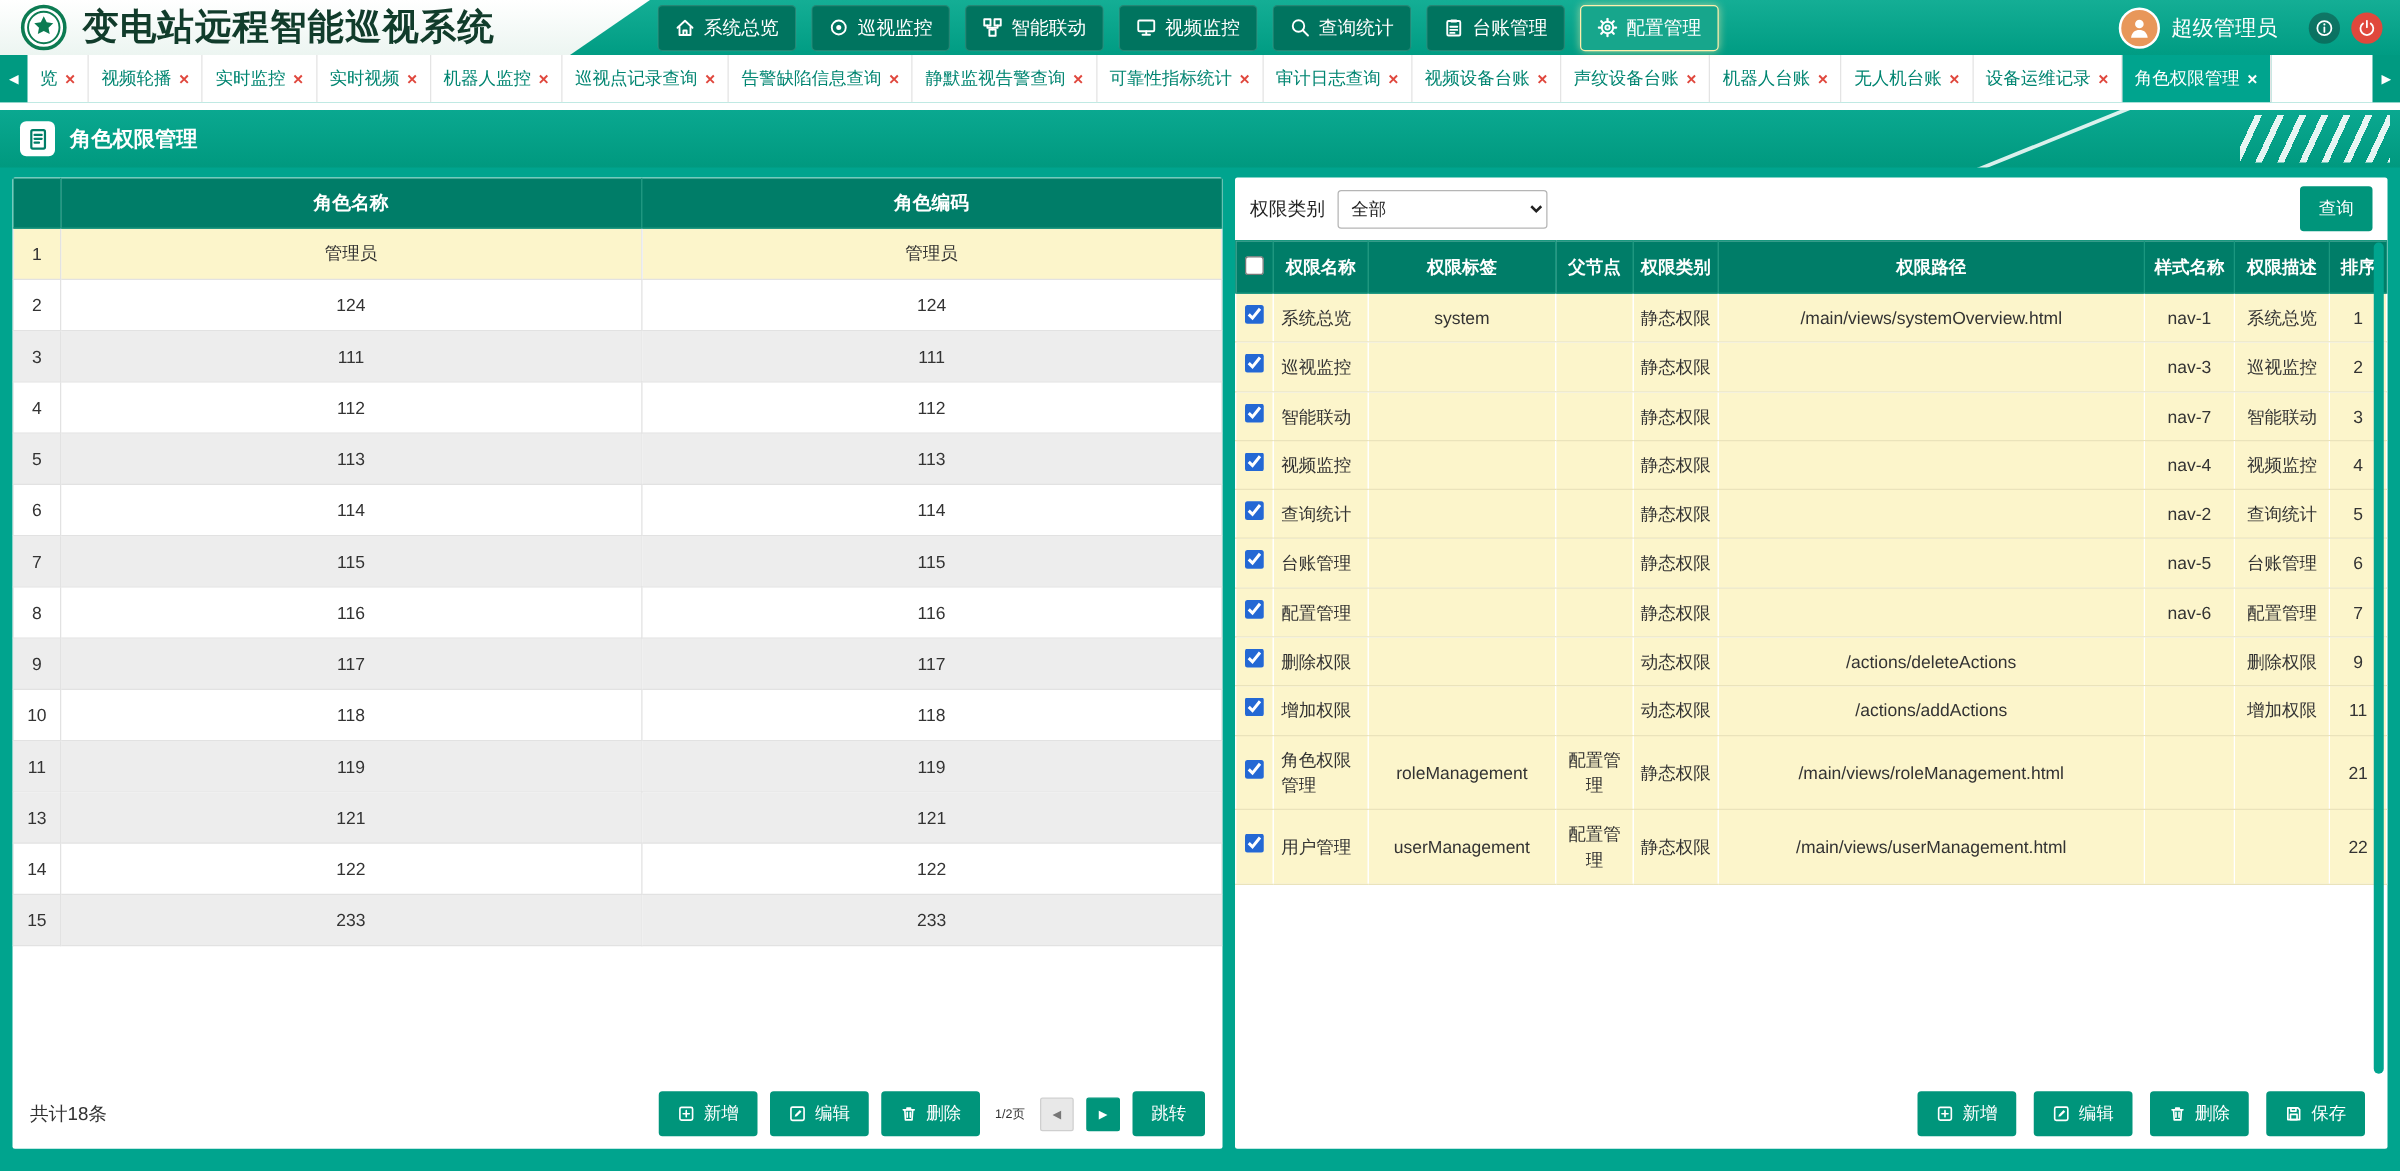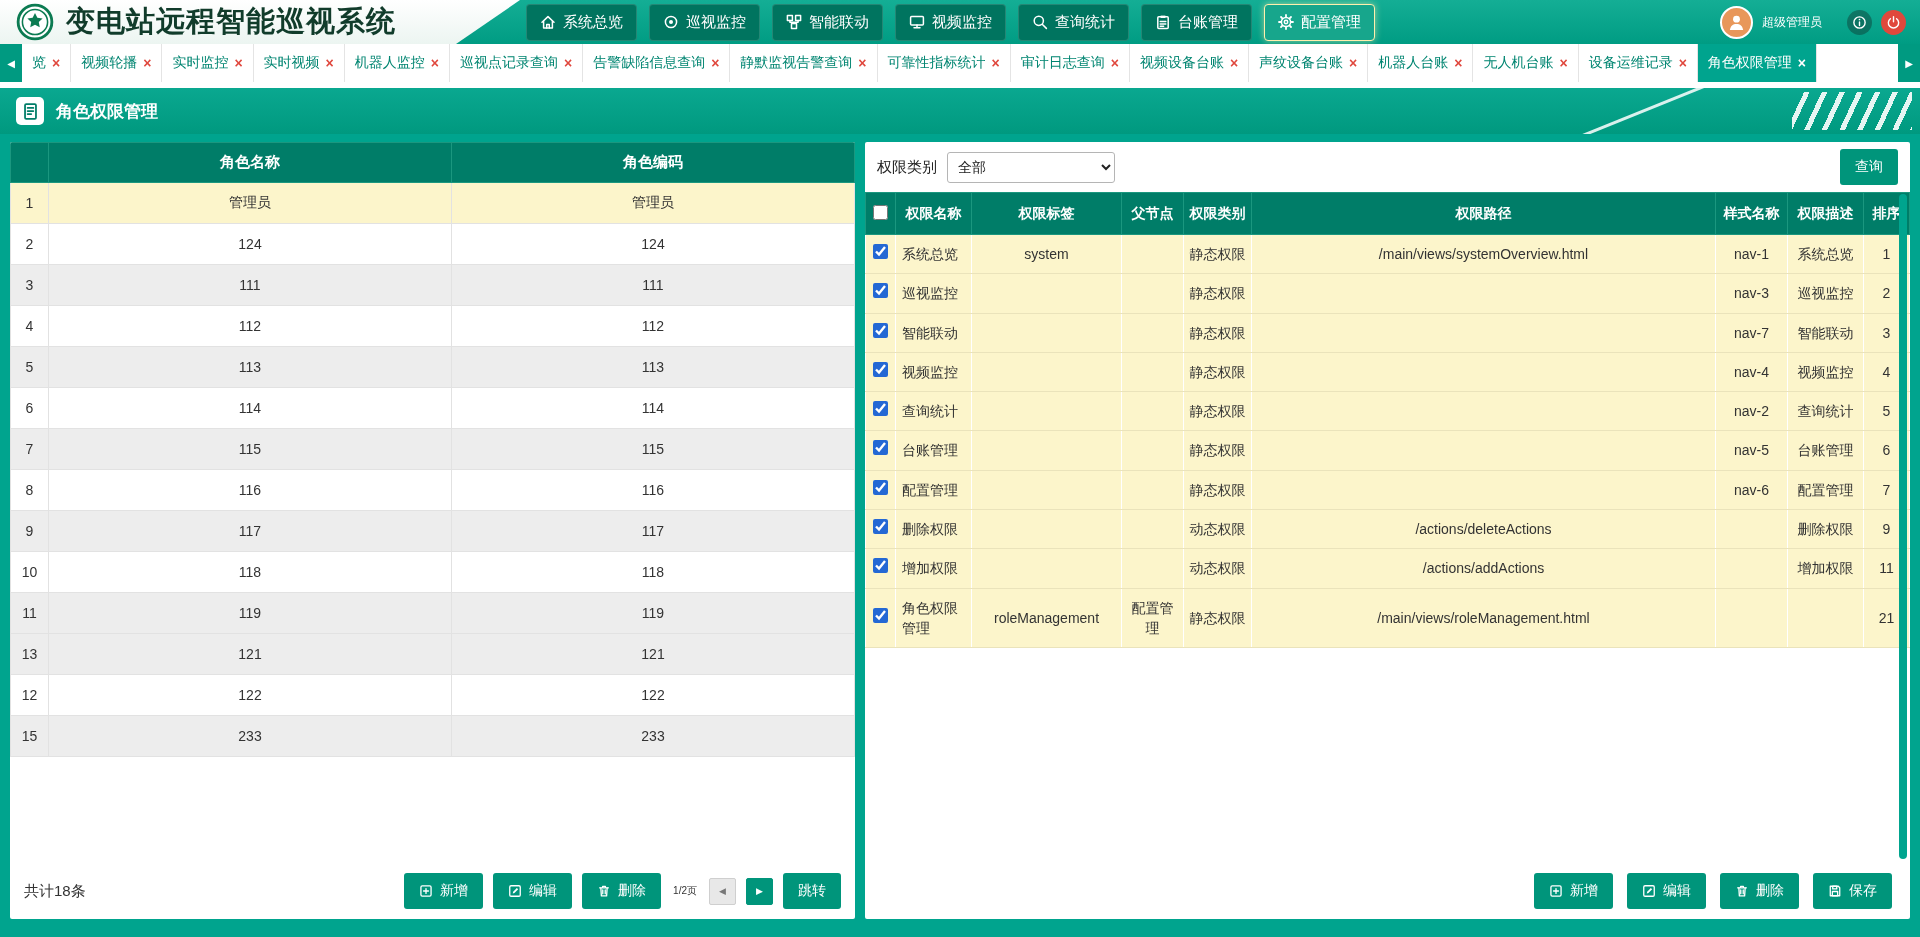--- a/index.html
+++ b/index.html
@@ -23,21 +23,21 @@
 .main-nav{display:flex;gap:12px;margin-left:6px;}
 .nav-btn{display:flex;align-items:center;gap:7px;background:var(--nav-button);
   border:1px solid rgba(255,255,255,.14);color:#fff;font-size:15px;padding:8px 13px;
   border-radius:4px;cursor:pointer;font-family:inherit;white-space:nowrap;}
 .nav-btn .icon{font-size:16px;}
 .nav-btn.active{background:#17a68c;border:1px solid #ffefad;box-shadow:0 0 7px rgba(255,239,173,.6);}
 .user-area{margin-left:auto;display:flex;align-items:center;gap:9px;padding-right:14px;}
 .avatar{width:33px;height:33px;border-radius:50%;background:var(--avatar-orange);color:#fff;
   display:flex;align-items:center;justify-content:center;border:2px solid #fff;cursor:pointer;}
 .avatar .icon{font-size:19px;}
-.user-name{color:#fff;font-size:12px;margin-right:16px;white-space:nowrap;}
+.user-name{color:#fff;font-size:17px;margin-right:16px;white-space:nowrap;}
 .circle-btn{width:25px;height:25px;border-radius:50%;display:flex;align-items:center;justify-content:center;
   color:#fff;border:none;cursor:pointer;}
 .circle-btn .icon{font-size:15px;}
 .circle-btn.info{background:rgba(16,56,48,.45);}
 .circle-btn.power{background:var(--power-red);}
 
 
 .tabbar{height:38px;background:#fff;display:flex;align-items:stretch;overflow:hidden;}
 .tab-scroll{width:22px;flex:0 0 auto;background:#009a81;color:#fff;border:none;font-size:10px;
   cursor:pointer;display:flex;align-items:center;justify-content:center;}
@@ -57,21 +57,21 @@
 .doc-badge .icon{font-size:19px;}
 .page-title{color:#fff;font-size:17px;font-weight:bold;margin-left:12px;}
 .diag-line{position:absolute;right:168px;top:21px;width:215px;height:3px;background:rgba(255,255,255,.85);
   transform:rotate(-22deg);}
 .stripes{position:absolute;right:8px;top:4px;bottom:4px;width:120px;
   background:repeating-linear-gradient(115deg,transparent 0 11px,rgba(255,255,255,.9) 11px 16px);}
 
 
 .content{height:793px;display:flex;gap:10px;padding:8px 10px;}
 .panel{background:#fff;border-radius:2px;display:flex;flex-direction:column;overflow:hidden;}
-.left-panel{width:845px;flex:0 0 auto;}
+.left-panel{width:968px;flex:0 0 auto;}
 .right-panel{flex:1;position:relative;}
 .table-wrap{flex:1;overflow:hidden;}
 table{width:100%;border-collapse:collapse;table-layout:fixed;}
 th{background:var(--primary-dark);color:#fff;font-size:15px;font-weight:bold;height:40px;
   border:1px solid #1b977f;padding:0 4px;}
 .roles td{height:41px;text-align:center;font-size:14px;color:#333;border:1px solid #e2e2e2;
   padding:0 6px;overflow:hidden;white-space:nowrap;}
 tr.selected td{background:var(--row-yellow);}
 tr.odd td{background:var(--zebra);}
 
@@ -379,21 +379,21 @@
                 <td>11</td>
                 <td>119</td>
                 <td>119</td>
               </tr>
               <tr class="odd">
                 <td>13</td>
                 <td>121</td>
                 <td>121</td>
               </tr>
               <tr>
-                <td>12</td>
+                <td>14</td>
                 <td>122</td>
                 <td>122</td>
               </tr>
               <tr class="odd">
                 <td>15</td>
                 <td>233</td>
                 <td>233</td>
               </tr>
             </tbody>
         </table>
@@ -579,20 +579,31 @@
                 <td><input type="checkbox" checked="" style=""></td>
                 <td class="cell-name">角色权限管理</td>
                 <td>roleManagement</td>
                 <td>配置管理</td>
                 <td>静态权限</td>
                 <td>/main/views/roleManagement.html</td>
                 <td></td>
                 <td></td>
                 <td>21</td>
               </tr>
+              <tr>
+                <td><input type="checkbox" checked="" style=""></td>
+                <td class="cell-name">用户管理</td>
+                <td>userManagement</td>
+                <td>配置管理</td>
+                <td>静态权限</td>
+                <td>/main/views/userManagement.html</td>
+                <td></td>
+                <td></td>
+                <td>22</td>
+              </tr>
             </tbody>
         </table>
       </div>
       <div class="scrollbar"></div>
       <div class="panel-footer right-footer">
         <button class="btn">
             <span class="icon">
               <svg viewBox="0 0 16 16" fill="none" stroke="currentColor" stroke-width="1.5" stroke-linecap="round" stroke-linejoin="round">
                 <rect x="2.2" y="2.2" width="11.6" height="11.6" rx="1.5"></rect>
                 <path d="M8 5.2v5.6M5.2 8h5.6"></path>

